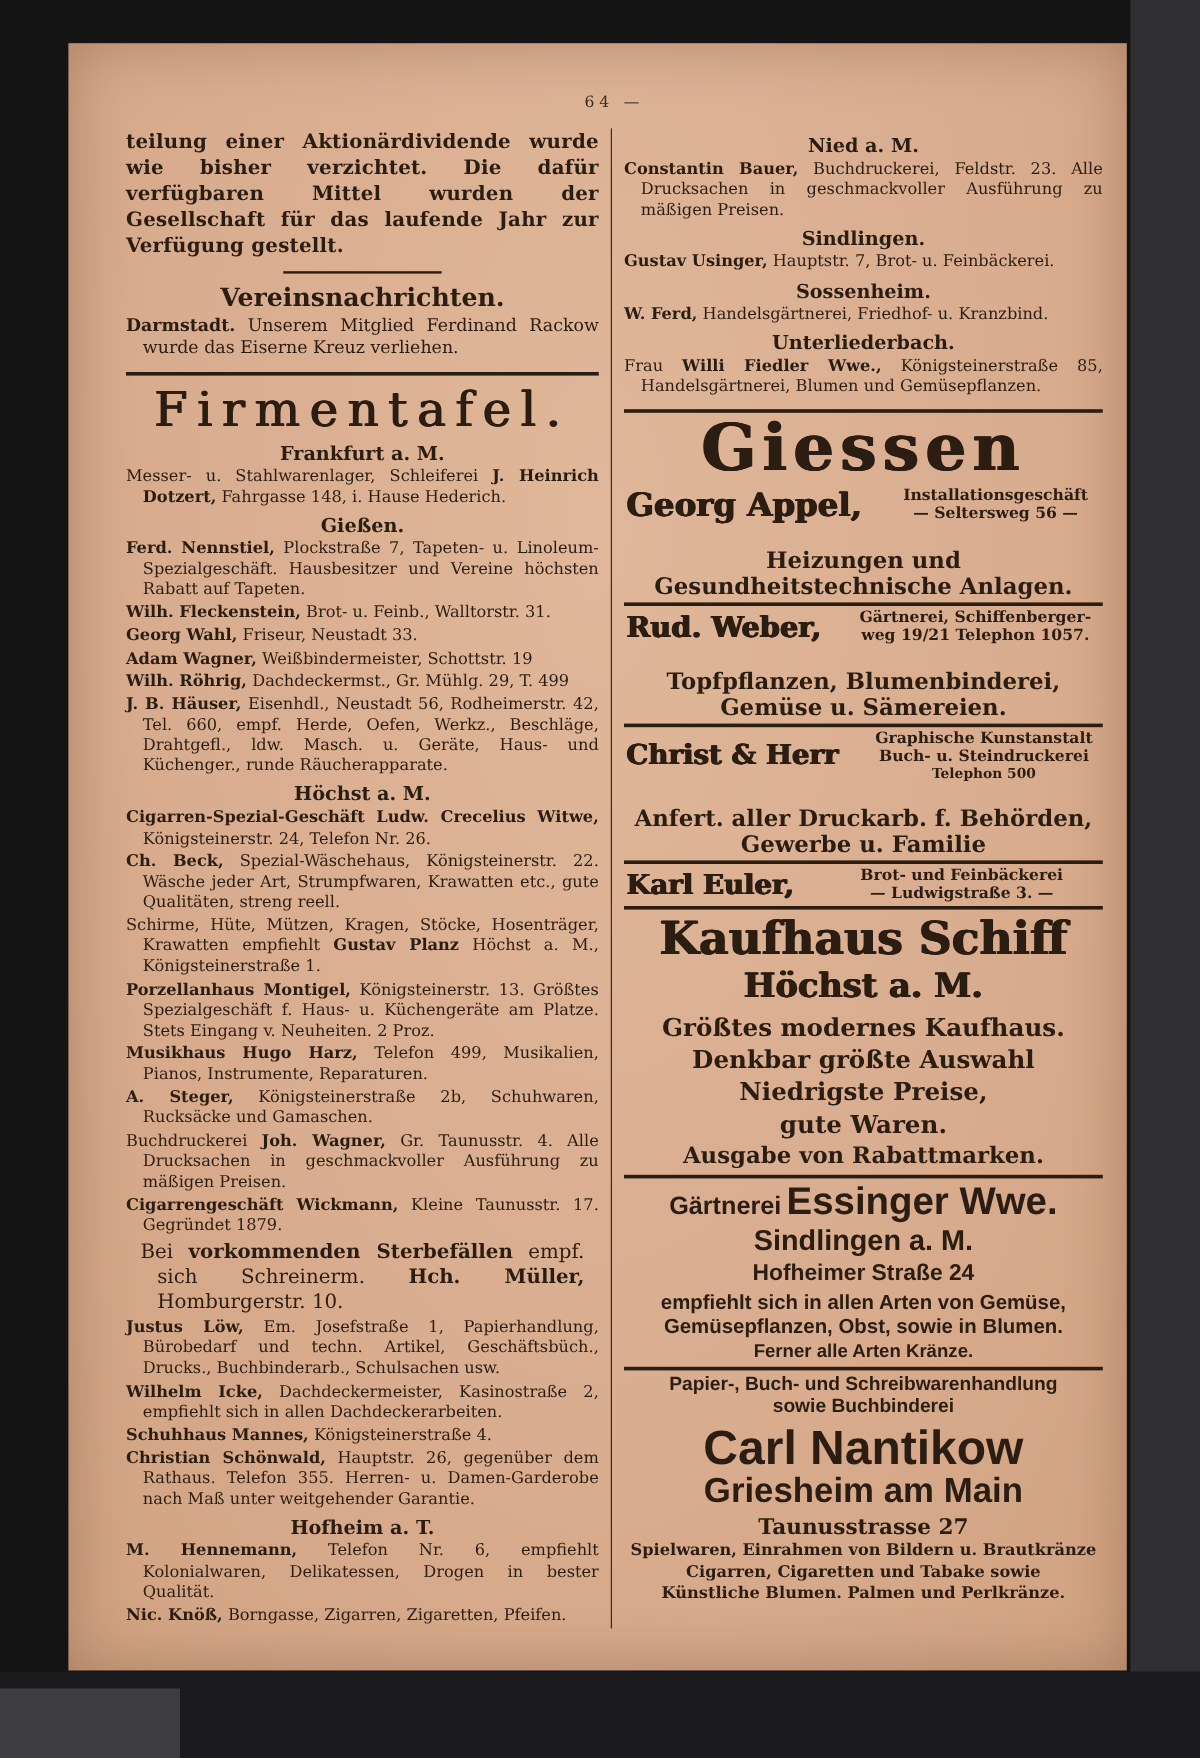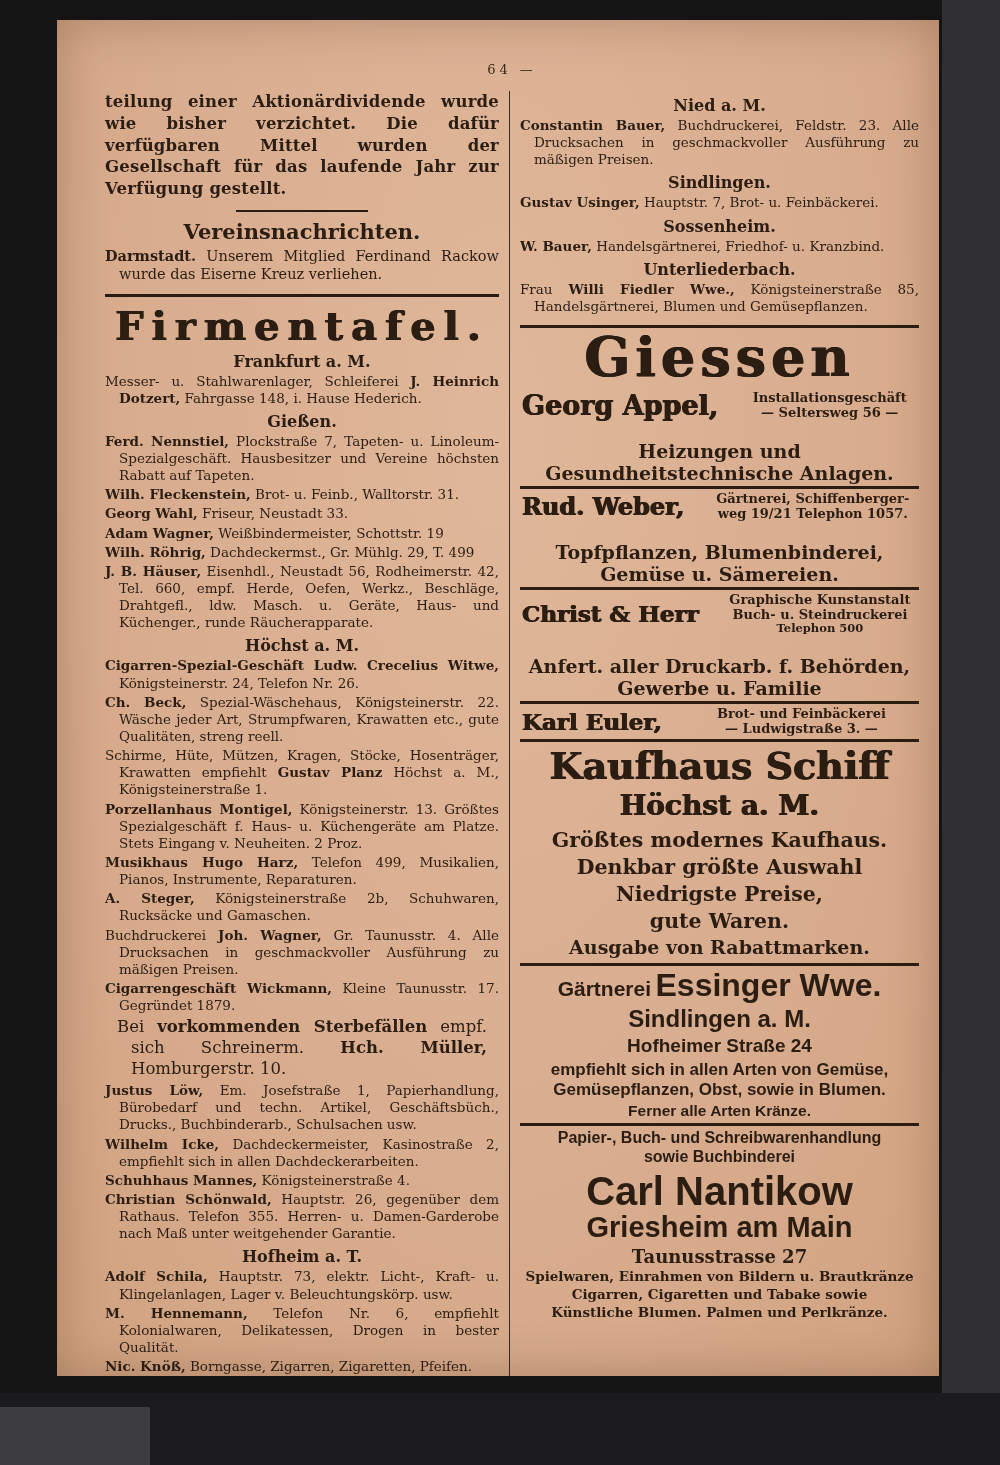--- a/index.html
+++ b/index.html
@@ -11,39 +11,39 @@
   body{
     width:1000px;height:1465px;position:relative;overflow:hidden;
     background:#141415;
     font-family:"DejaVu Serif", serif;
     color:var(--ink);
   }
   .band-right{position:absolute;top:0;right:0;width:58px;height:100%;background:#303033;}
   .band-bottom{position:absolute;left:0;bottom:0;width:100%;height:72px;background:#1b1b1d;}
   .corner-gray{position:absolute;left:0;bottom:0;width:150px;height:58px;background:#3d3d40;}
   .paper{
-    position:absolute;left:57px;top:20px;width:882px;height:1356px;
+    position:absolute;left:57px;top:36px;width:882px;height:1356px;
     background:radial-gradient(ellipse at 50% 30%, #e0b79a 0%, #d9ad8f 55%, #d0a281 100%);
     box-shadow:inset 0 0 50px rgba(70,35,12,.28);
     padding:14px 20px 12px 48px;box-sizing:border-box;overflow:hidden;
   }
   .page-number{text-align:center;font-size:13px;letter-spacing:4px;color:var(--ink-soft);margin:28px 0 14px;}
   .columns{display:flex;}
   .col-left{width:404px;flex:0 0 404px;padding-right:10px;box-sizing:border-box;}
   .col-right{flex:1;border-left:1px solid var(--ink-soft);padding-left:10px;min-width:0;}
   .fat{text-shadow:0.6px 0 0 var(--ink), -0.6px 0 0 var(--ink);}
 
   .intro{font-size:16.5px;line-height:1.32;margin:0 0 4px;text-align:justify;font-weight:bold;letter-spacing:.2px;}
   .mini-rule{width:132px;border-top:2px solid var(--ink);margin:10px auto 7px;}
   .heavy-rule{border-top:3px solid var(--ink);margin:10px 0 2px;}
   .sec-head{text-align:center;font-weight:bold;font-size:16px;margin:5px 0 2px;}
   .verein-head{font-size:21px;margin:2px 0 3px;}
   .entry{font-size:13.5px;line-height:1.27;margin:0 0 2px;padding-left:14px;text-indent:-14px;text-align:justify;}
   .entry-large{font-size:16.5px;line-height:1.25;margin:3px 12px;}
-  .firmentafel{font-size:40px;font-weight:bold;letter-spacing:8px;text-align:center;margin:8px 0 4px;line-height:1.05;}
+  .firmentafel{font-size:40px;font-weight:normal;letter-spacing:8px;text-align:center;margin:8px 0 4px;line-height:1.05;}
 
   .ad{border-top:3px solid var(--ink);padding:2px 2px;}
   .ad-row{display:flex;align-items:center;gap:24px;}
   .ad-name{font-weight:bold;white-space:nowrap;}
   .name-28{font-size:27px;}
   .name-24{font-size:24px;}
   .name-23{font-size:23px;}
   .ad-right{flex:1;text-align:center;font-weight:bold;font-size:13px;line-height:1.18;min-width:0;}
   .ad-right .sm{font-size:11.5px;display:block;}
   .ad-tagline{text-align:center;font-weight:bold;font-size:19px;margin-top:19px;}
@@ -117,36 +117,35 @@
       <p class="entry"><b>A. Steger,</b><span> Königsteinerstraße 2b, Schuhwaren, Rucksäcke und Gamaschen.</span></p>
       <p class="entry"><span>Buchdruckerei </span><b>Joh. Wagner,</b><span> Gr. Taunusstr. 4. Alle Drucksachen in geschmackvoller Ausführung zu mäßigen Preisen.</span></p>
       <p class="entry"><b>Cigarrengeschäft Wickmann,</b><span> Kleine Taunusstr. 17. Gegründet 1879.</span></p>
       <p class="entry entry-large"><span>Bei </span><b>vorkommenden Sterbefällen</b><span> empf. sich Schreinerm. </span><b>Hch. Müller,</b><span> Homburgerstr. 10.</span></p>
       <p class="entry"><b>Justus Löw,</b><span> Em. Josefstraße 1, Papierhandlung, Bürobedarf und techn. Artikel, Geschäftsbüch., Drucks., Buchbinderarb., Schulsachen usw.</span></p>
       <p class="entry"><b>Wilhelm Icke,</b><span> Dachdeckermeister, Kasinostraße 2, empfiehlt sich in allen Dachdeckerarbeiten.</span></p>
       <p class="entry"><b>Schuhhaus Mannes,</b><span> Königsteinerstraße 4.</span></p>
       <p class="entry"><b>Christian Schönwald,</b><span> Hauptstr. 26, gegenüber dem Rathaus. Telefon 355. Herren- u. Damen-Garderobe nach Maß unter weitgehender Garantie.</span></p>
 
       <h3 class="sec-head">Hofheim a. T.</h3>
-      <p class="entry"><b>Adolf Schila,</b><span> Hauptstr. 73, elektr. Licht-, Kraft- u. Klingelanlagen, Lager v. Beleuchtungskörp. usw.</span></p>
       <p class="entry"><b>M. Hennemann,</b><span> Telefon Nr. 6, empfiehlt Kolonialwaren, Delikatessen, Drogen in bester Qualität.</span></p>
       <p class="entry"><b>Nic. Knöß,</b><span> Borngasse, Zigarren, Zigaretten, Pfeifen.</span></p>
 
     </div>
 
     <div class="col-right">
 
       <h3 class="sec-head">Nied a. M.</h3>
       <p class="entry"><b>Constantin Bauer,</b><span> Buchdruckerei, Feldstr. 23. Alle Drucksachen in geschmackvoller Ausführung zu mäßigen Preisen.</span></p>
 
       <h3 class="sec-head">Sindlingen.</h3>
       <p class="entry"><b>Gustav Usinger,</b><span> Hauptstr. 7, Brot- u. Feinbäckerei.</span></p>
 
       <h3 class="sec-head">Sossenheim.</h3>
-      <p class="entry"><b>W. Bauer,</b><span> Handelsgärtnerei, Friedhof- u. Kranzbind.</span></p>
+      <p class="entry"><b>W. Ferd,</b><span> Handelsgärtnerei, Friedhof- u. Kranzbind.</span></p>
 
       <h3 class="sec-head">Unterliederbach.</h3>
       <p class="entry" style="margin-bottom:10px"><span>Frau </span><b>Willi Fiedler Wwe.,</b><span> Königsteinerstraße 85, Handelsgärtnerei, Blumen und Gemüsepflanzen.</span></p>
 
       <div class="ad">
         <div class="giessen-title fat">Giessen</div>
         <div class="ad-row">
           <span class="ad-name name-28 fat">Georg Appel,</span>
           <span class="ad-right">
             <span>Installationsgeschäft</span><br>

